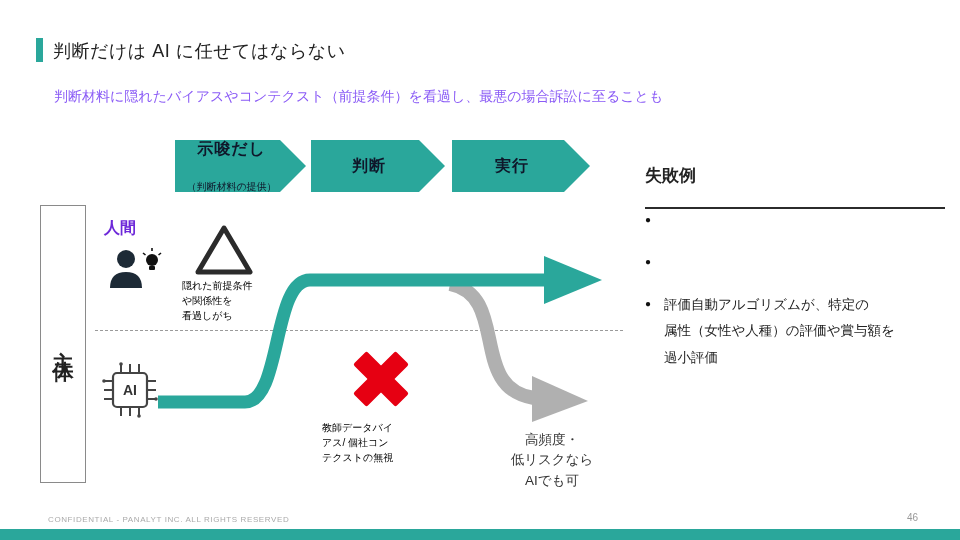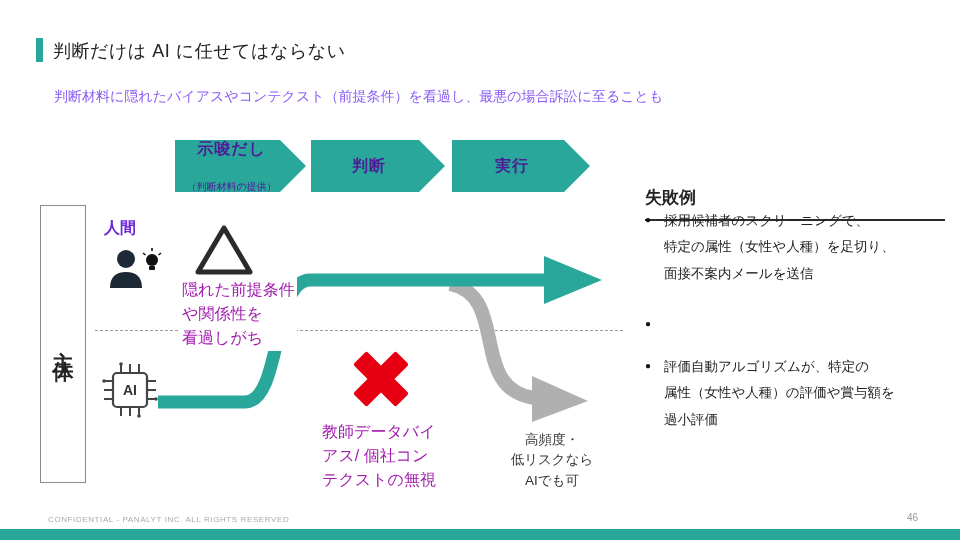--- a/index.html
+++ b/index.html
@@ -15,21 +15,21 @@
   .abs { position: absolute; }
 
   
   .title-bar { left: 36px; top: 38px; width: 7px; height: 24px; background: #2aa79b; }
   .title { left: 53px; top: 39px; font-size: 18px; font-weight: normal; color: #222; letter-spacing: 0.5px; }
   .subtitle { left: 54px; top: 88px; font-size: 14px; color: #8b5cf6; }
 
   
   .chevron {
     top: 140px; height: 52px;
-    background: #2aa79b; color: #4c1d95;
+    background: #2aa79b; color: #0f172a;
     display: flex; flex-direction: column; align-items: center; justify-content: center;
     clip-path: polygon(0 0, calc(100% - 26px) 0, 100% 50%, calc(100% - 26px) 100%, 0 100%);
     padding-right: 18px;
   }
   .chevron .main { font-size: 16px; font-weight: bold; letter-spacing: 1px; }
   .chevron .sub { font-size: 10px; margin-top: 20px; }
   .chev-1 { left: 175px; width: 131px; }
   .chev-2 { left: 311px; width: 134px; }
   .chev-3 { left: 452px; width: 138px; }
 
@@ -42,33 +42,33 @@
   .subject-box span {
     writing-mode: vertical-rl;
     font-size: 21px; font-weight: bold; letter-spacing: 10px; color: #222;
   }
 
   .row-label-human { left: 104px; top: 218px; font-size: 16px; font-weight: bold; color: #6d28d9; }
 
   .dashed-line { left: 95px; top: 330px; width: 528px; border-top: 1.5px dashed #9a9a9a; height: 0; }
 
   
-  .note { font-size: 16px; line-height: 1.5; color: #a21caf; white-space: pre-line; z-index: 3; }
+  .note { font-size: 10px; line-height: 1.5; color: #000000; white-space: pre-line; z-index: 3; }
   .note-human { left: 180px; top: 277px; background: #fff; padding: 1px 2px; }
   .note-ai { left: 322px; top: 420px; }
   .note-gray { left: 498px; top: 430px; width: 108px; text-align: center; font-size: 13.5px; color: #333; }
 
   .arrows-layer { left: 0; top: 0; width: 960px; height: 540px; z-index: 1; pointer-events: none; }
   .icon-layer { z-index: 2; }
 
   
   .failures-heading {
     left: 645px; top: 164px; width: 300px;
     font-size: 17px; font-weight: bold; color: #222;
-    border-bottom: 2px solid #2b2b2b; padding-bottom: 10px; margin-top: 22px;
+    border-bottom: 2px solid #2b2b2b; padding-bottom: 20px;
   }
   .failures-list { left: 645px; top: 208px; width: 305px; list-style: none; }
   .failures-list li { display: flex; gap: 13px; margin-bottom: 25px; }
   .failures-list .bullet { font-size: 10px; margin-top: 6px; color: #111; }
   .failures-list .ftext { font-size: 13.5px; line-height: 1.95; color: #222; white-space: pre-line; }
 
   
   .footer-left { left: 48px; top: 515px; font-size: 8px; color: #aaa; letter-spacing: 0.6px; }
   .page-number { right: 42px; top: 512px; font-size: 10px; color: #999; }
   .bottom-bar { left: 0; bottom: 0; width: 960px; height: 11px; background: #2aa79b; }
@@ -160,23 +160,20 @@
 アス/ 個社コン
 テクストの無視</div>
 <div class="abs note note-gray">高頻度・
 低リスクなら
 AIでも可</div>
 
 <div class="abs failures-heading">失敗例</div>
 <ul class="abs failures-list">
   <li>
     <span class="bullet">●</span>
-    <span class="ftext">採用候補者のスクリーニングで、
-特定の属性（女性や人種）を足切り、
-面接不案内メールを送信</span>
   </li>
   <li>
     <span class="bullet">●</span>
   </li>
   <li>
     <span class="bullet">●</span>
     <span class="ftext">評価自動アルゴリズムが、特定の
 属性（女性や人種）の評価や賞与額を
 過小評価</span>
   </li>

